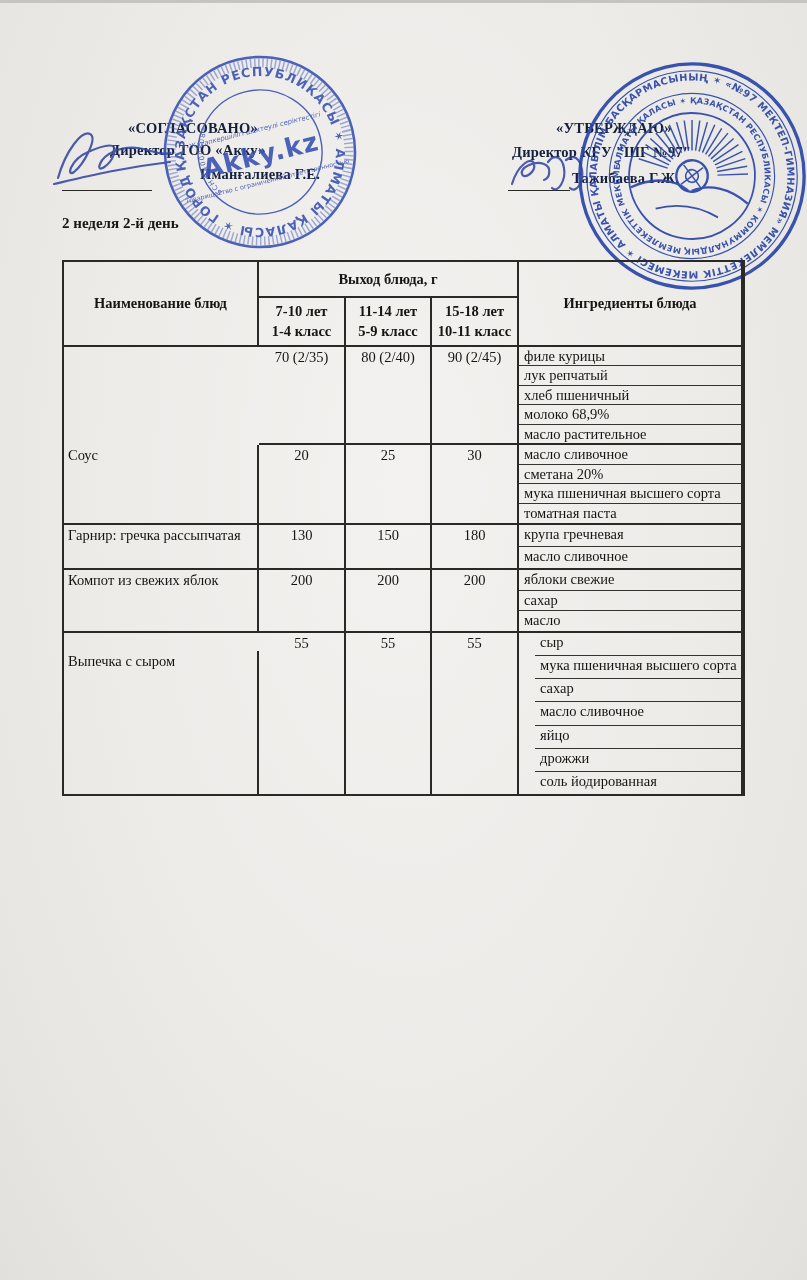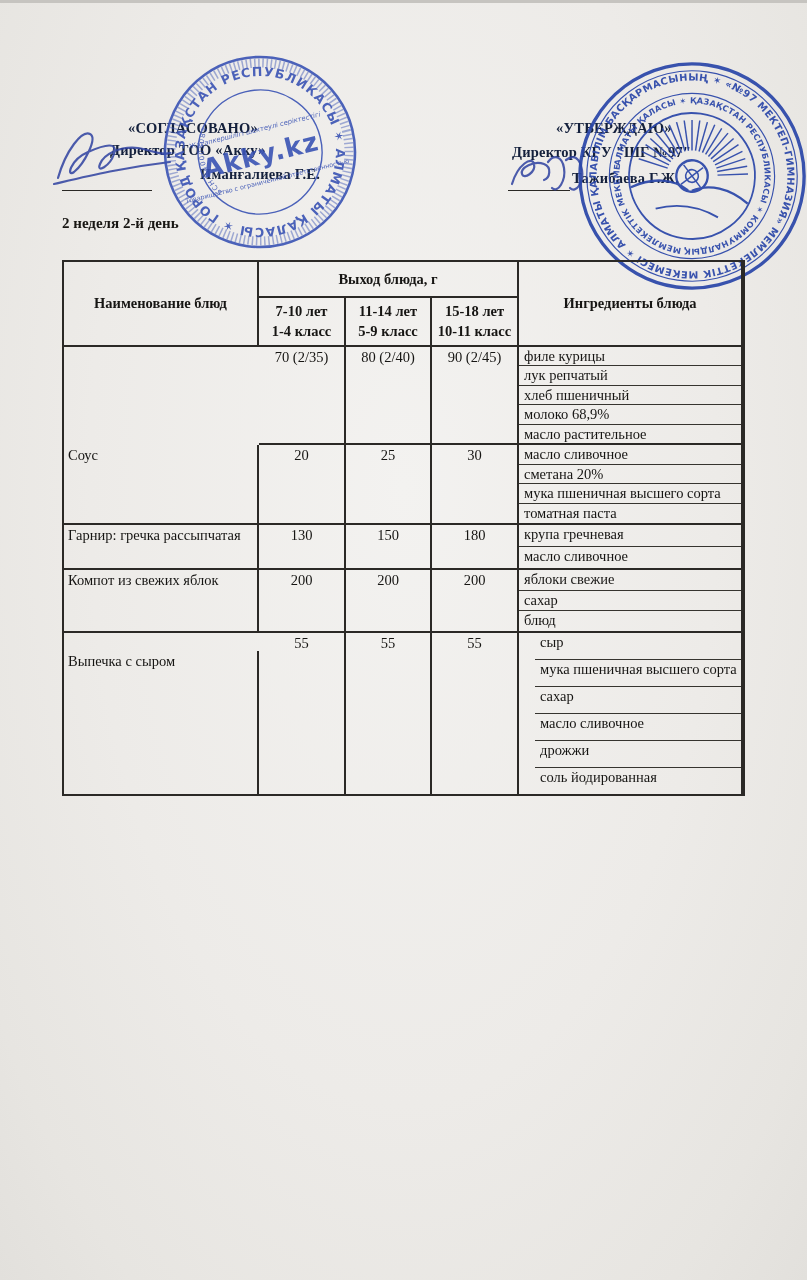--- a/index.html
+++ b/index.html
@@ -185,28 +185,29 @@
         <div class="ingr-row">крупа гречневая</div>
         <div class="ingr-row">масло сливочное</div>
       </div>
       <div class="cell name-cell g3" style="grid-area: 6 / 1;">Компот из свежих яблок</div>
       <div class="cell portion-cell" style="grid-area: 6 / 2;">200</div>
       <div class="cell portion-cell" style="grid-area: 6 / 3;">200</div>
       <div class="cell portion-cell" style="grid-area: 6 / 4;">200</div>
       <div class="cell ingr-cell" style="grid-area: 6 / 5;">
         <div class="ingr-row">яблоки свежие</div>
         <div class="ingr-row">сахар</div>
-        <div class="ingr-row">блюд</div>
+        <div class="ingr-row">масло</div>
       </div>
       <div class="cell name-cell g4 no-b" style="grid-area: 7 / 1;">Выпечка с сыром</div>
       <div class="cell portion-cell no-b" style="grid-area: 7 / 2;">55</div>
       <div class="cell portion-cell no-b" style="grid-area: 7 / 3;">55</div>
       <div class="cell portion-cell no-b" style="grid-area: 7 / 4;">55</div>
       <div class="cell ingr-cell no-b" style="grid-area: 7 / 5; padding-left: 16px;">
         <div class="ingr-row">сыр</div>
         <div class="ingr-row">мука пшеничная высшего сорта</div>
         <div class="ingr-row">сахар</div>
         <div class="ingr-row">масло сливочное</div>
+        <div class="ingr-row">яйцо</div>
         <div class="ingr-row">дрожжи</div>
         <div class="ingr-row">соль йодированная</div>
       </div>
     </div>
 </div>
 
 </body></html>

